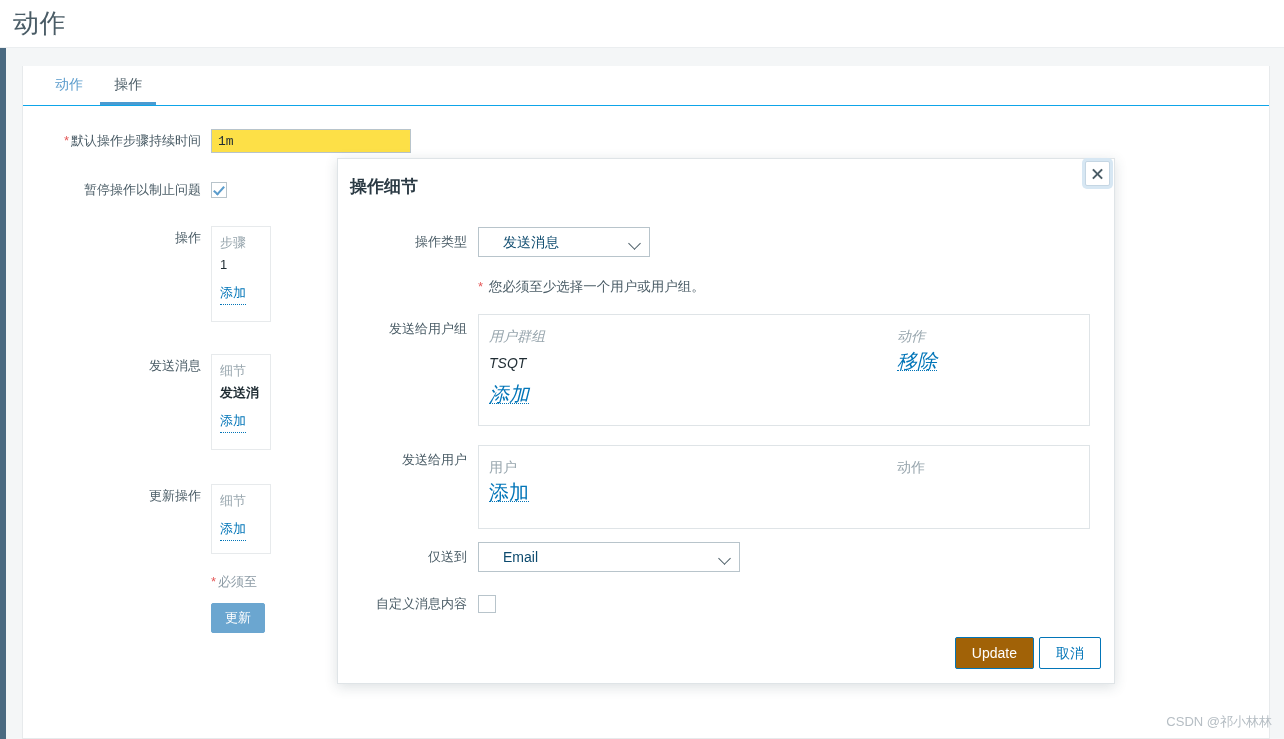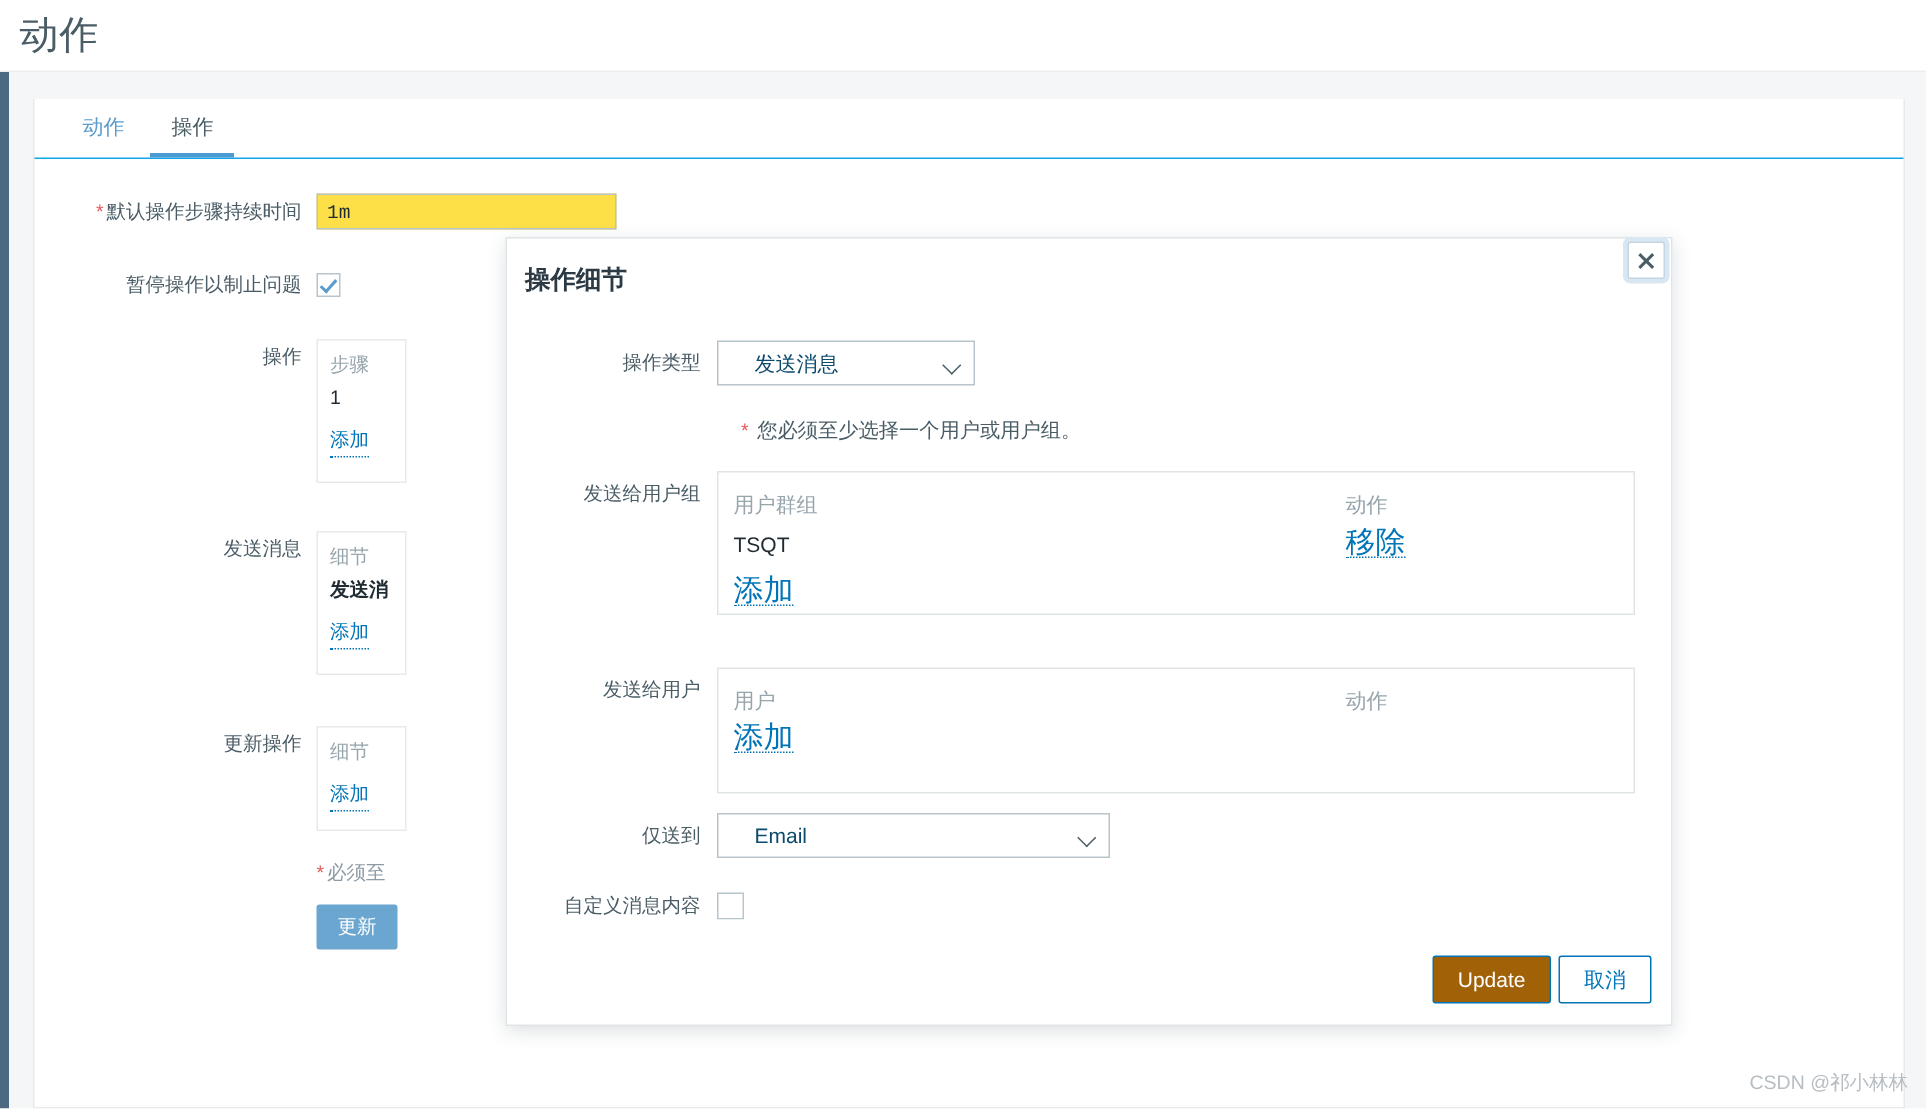--- a/index.html
+++ b/index.html
@@ -462,28 +462,28 @@
   <div class="modal-title">操作细节</div>
 
   <div class="mrow" style="left:0; top:68px;">
     <div class="mlabel">操作类型</div>
     <div class="msel" style="width:172px;">
       <span>发送消息</span>
       <span class="caret"></span>
     </div>
   </div>
 
-  <div class="hint" style="left:156px; top:119px;">
+  <div class="hint" style="left:140px; top:119px;">
     <span class="req">*</span>
     <span>您必须至少选择一个用户或用户组。</span>
   </div>
 
   <div class="mrow" style="left:0; top:155px;">
     <div class="mlabel">发送给用户组</div>
-    <div class="panel" style="width:612px; height:96px;">
+    <div class="panel" style="width:612px; height:112px;font-style:italic;">
       <div class="panel-grid">
         <div class="pgrow">
           <div class="pg-c1 muted">用户群组</div>
           <div class="pg-c2 muted">动作</div>
         </div>
         <div class="pgrow">
           <div class="pg-c1 dark">TSQT</div>
           <div class="pg-c2">
             <span class="alink">移除</span>
           </div>

